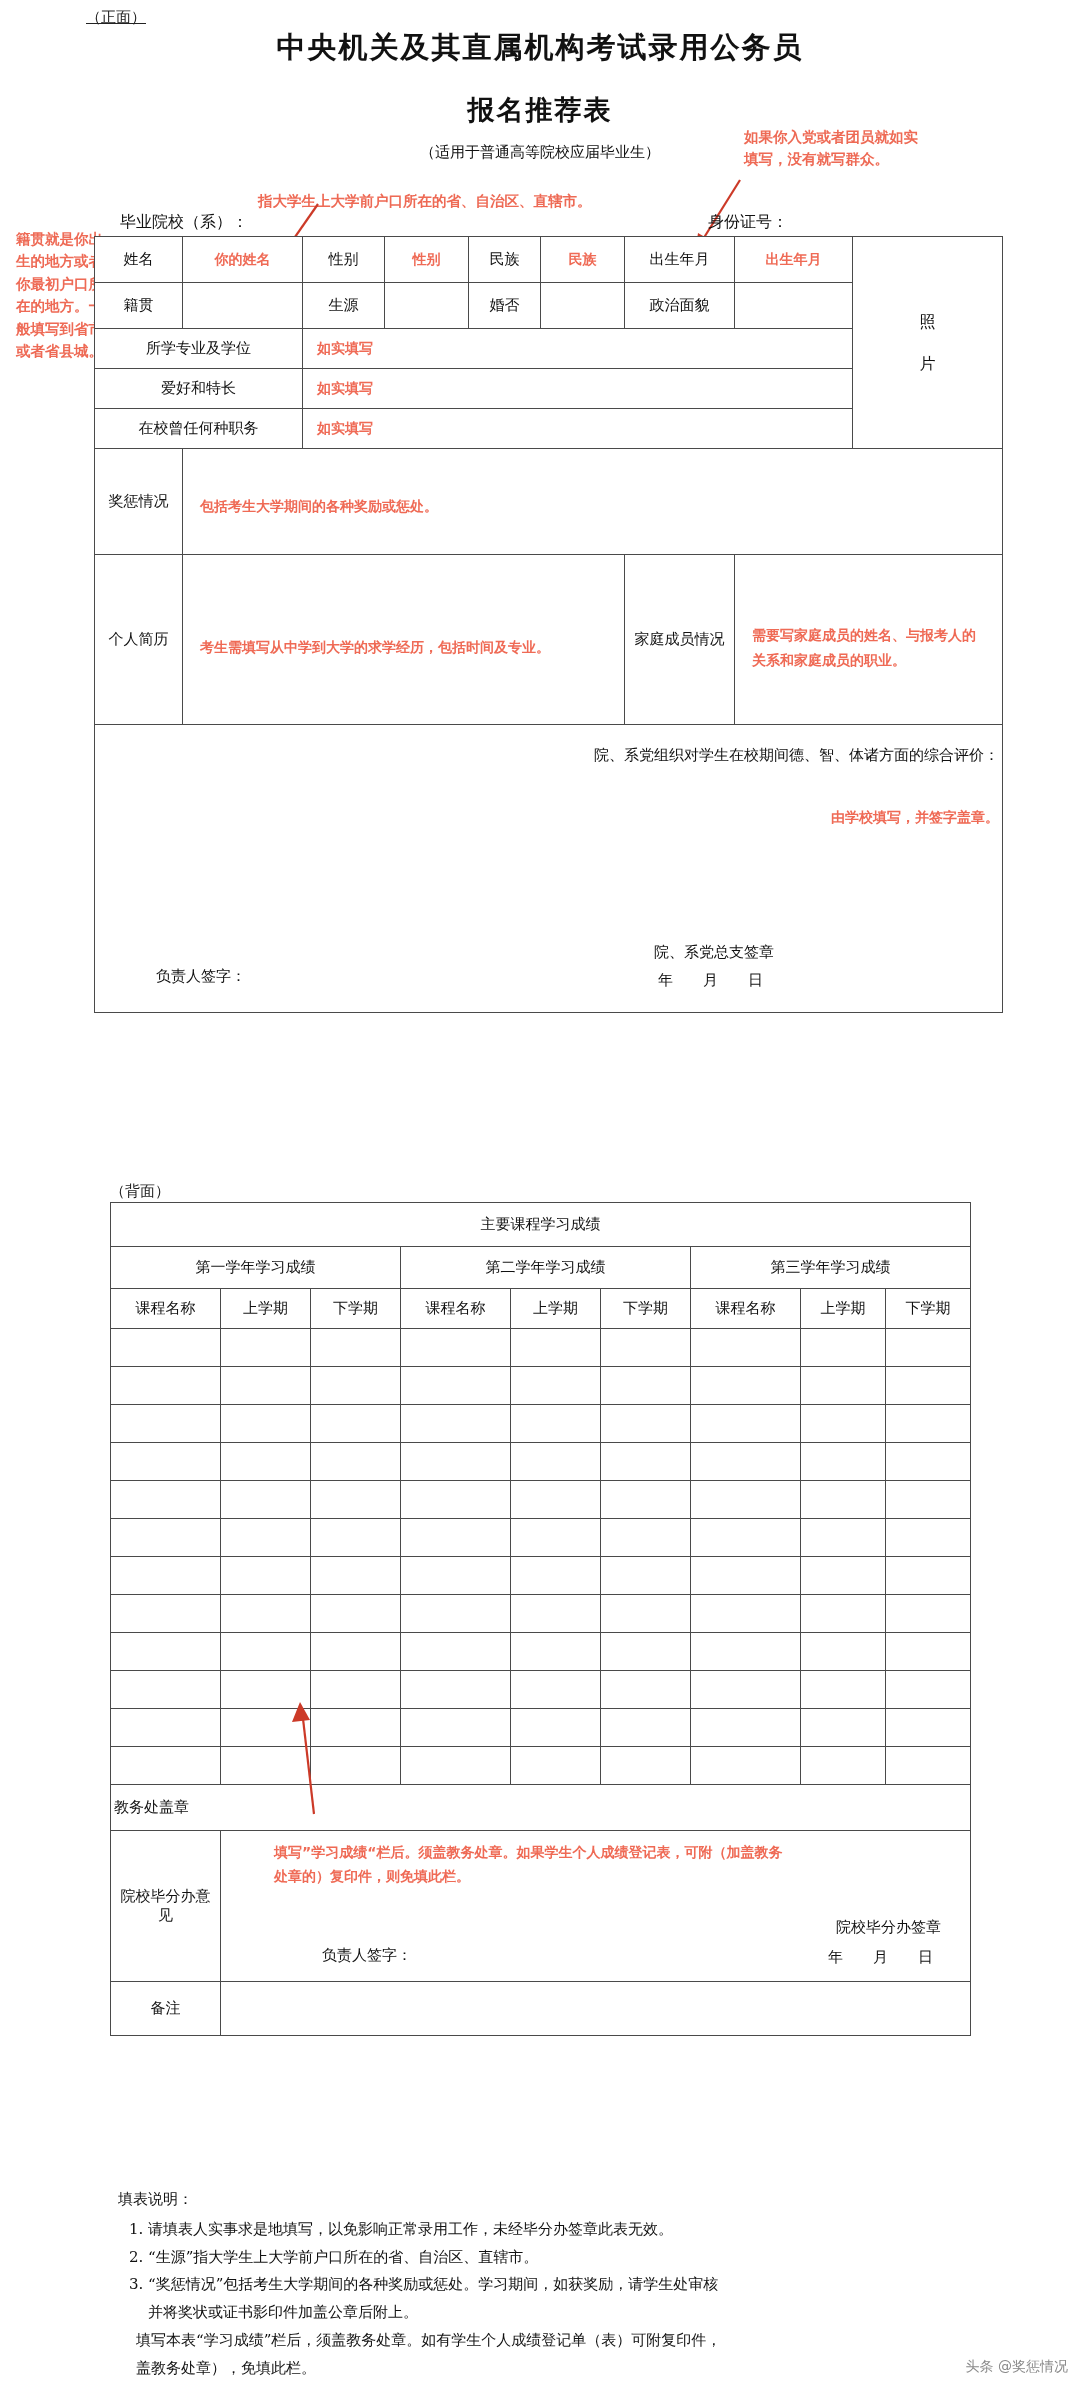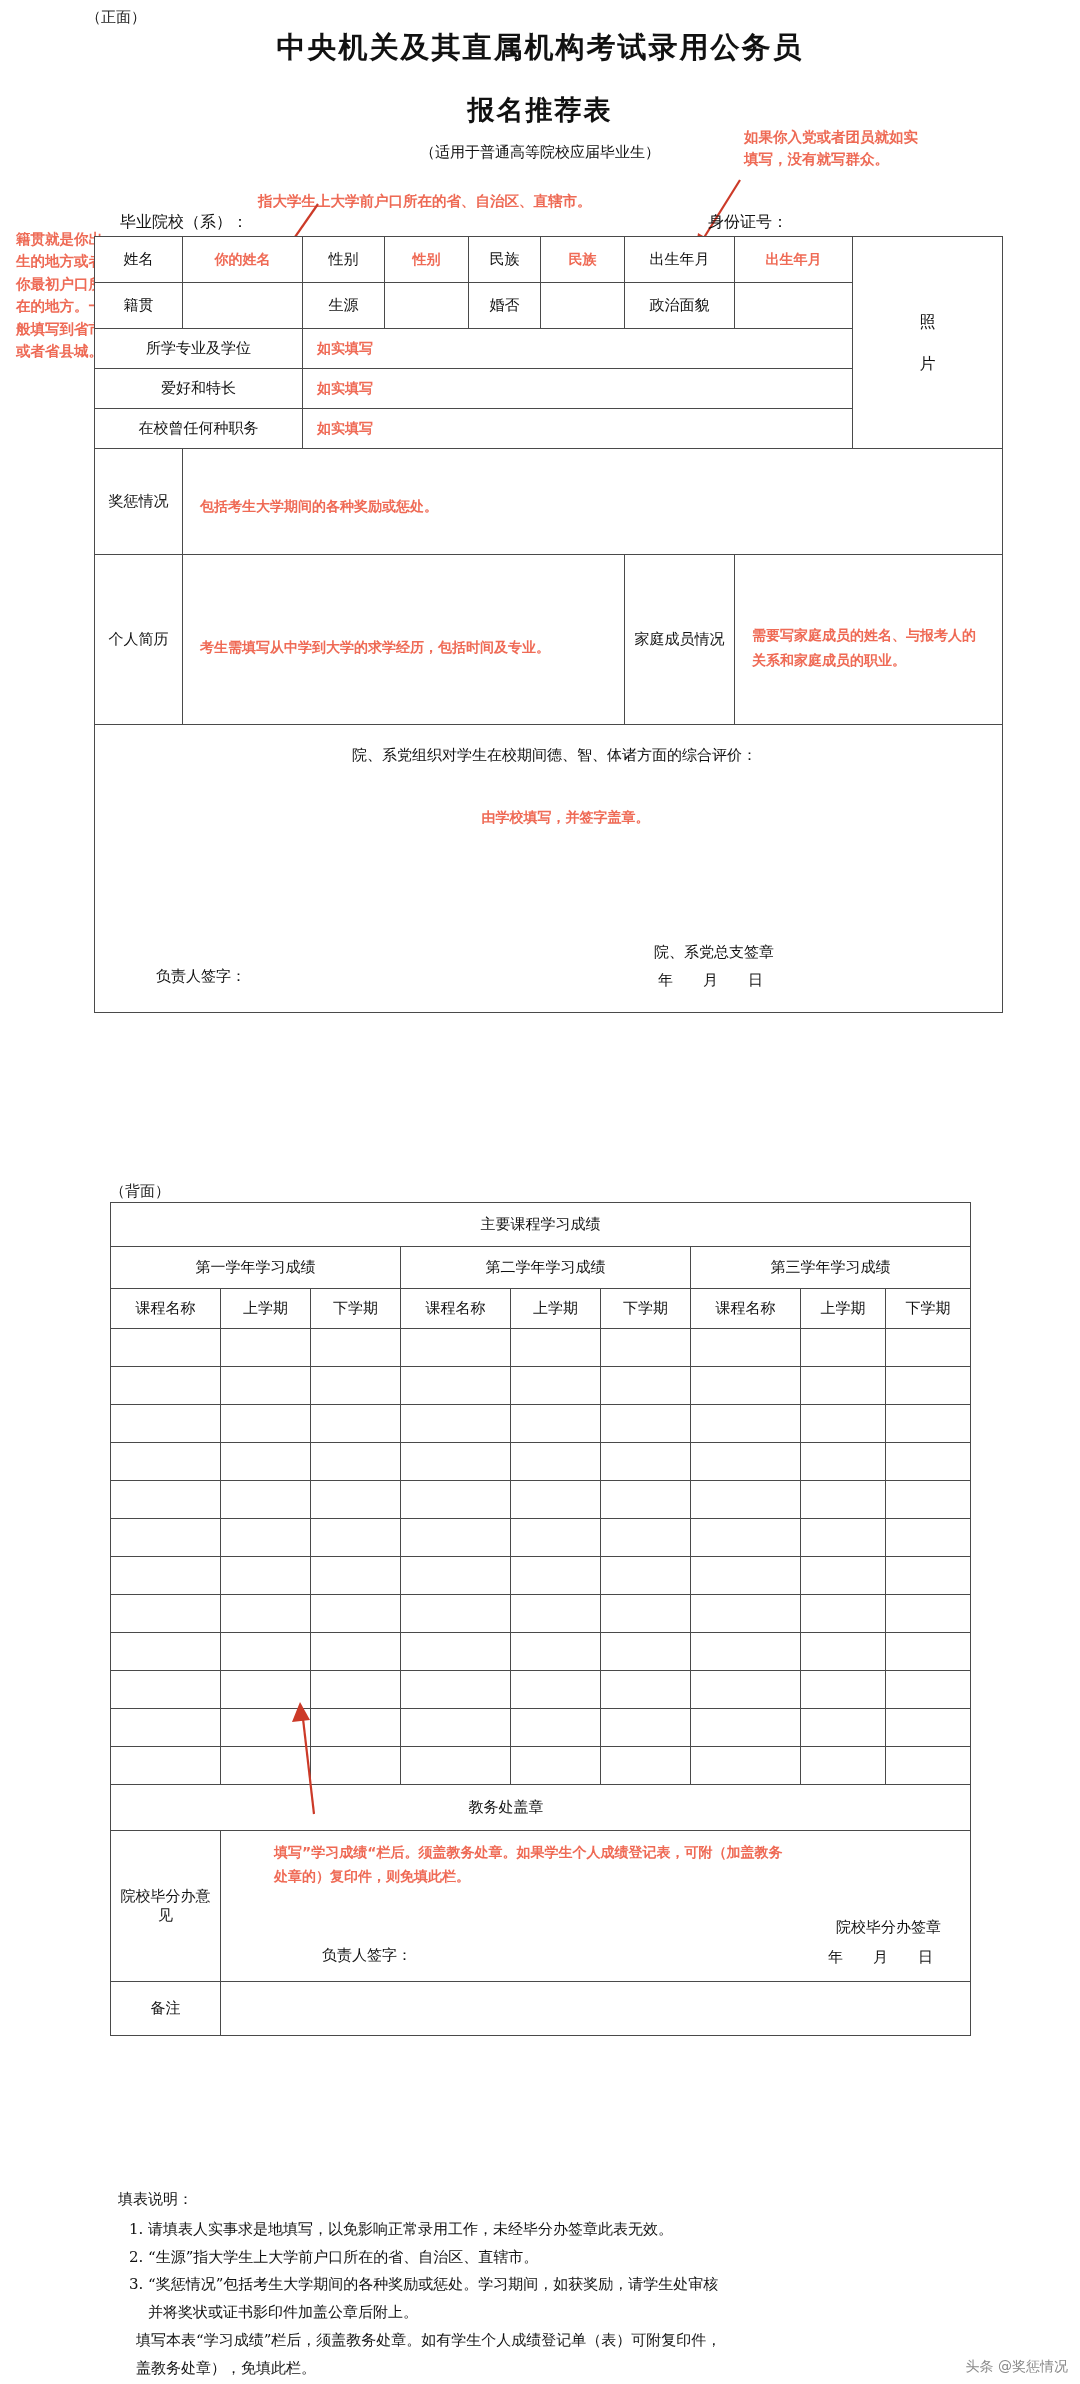--- a/index.html
+++ b/index.html
@@ -131,21 +131,21 @@
     position:absolute; right:12px; bottom:8px;
     font-family:"DejaVu Sans", sans-serif;
     font-size:14px; color:#8a8a8a;
   }
 </style>
 </head>
 <body>
 
 <div class="page">
 
-  <div class="side-label" style="left:86px; top:8px;">（正面）</div>
+  <div class="side-label" style="left:86px; top:8px;text-decoration:underline;">（正面）</div>
 
   <div class="doc-title">中央机关及其直属机构考试录用公务员</div>
   <div class="doc-title2">报名推荐表</div>
   <div class="doc-sub">（适用于普通高等院校应届毕业生）</div>
 
   <div class="annot" style="left:744px; top:126px; width:180px;">如果你入党或者团员就如实填写，没有就写群众。</div>
 
   <div class="annot" style="left:16px; top:228px; width:100px;">籍贯就是你出生的地方或者你最初户口所在的地方。一般填写到省市或者省县城。</div>
 
   <div class="annot" style="left:258px; top:190px; width:440px; font-size:14.5px;">指大学生上大学前户口所在的省、自治区、直辖市。</div>
@@ -237,21 +237,21 @@
         <td colspan="5" class="tall">
           <span class="blocknote">考生需填写从中学到大学的求学经历，包括时间及专业。</span>
         </td>
         <td class="vert">家庭成员情况</td>
         <td colspan="2" class="tall">
           <span class="blocknote">需要写家庭成员的姓名、与报考人的关系和家庭成员的职业。</span>
         </td>
       </tr>
 
       <tr>
-        <td colspan="9" class="tall" style="height:288px; text-align:center;">
+        <td colspan="9" class="tall" style="height:288px; text-align:right;">
           <div style="padding:8px 0 0 12px; font-family:'DejaVu Serif',serif; font-size:15px;">院、系党组织对学生在校期间德、智、体诸方面的综合评价：</div>
           <div style="padding:44px 0 0 34px; color:#ef6a55; font-family:'DejaVu Sans',sans-serif; font-weight:bold; font-size:14px;">由学校填写，并签字盖章。</div>
           <div style="position:relative; margin-top:112px; height:60px;">
             <span class="sign-line" style="position:absolute; left:58px; top:28px;">负责人签字：</span>
             <span class="sign-line" style="position:absolute; left:556px; top:4px;">院、系党总支签章</span>
             <span class="sign-line" style="position:absolute; left:560px; top:32px;">年　　月　　日</span>
           </div>
         </td>
       </tr>
     </tbody>
@@ -421,21 +421,21 @@
           <td style="height:38px"></td>
           <td style="height:38px"></td>
           <td style="height:38px"></td>
           <td style="height:38px"></td>
           <td style="height:38px"></td>
           <td style="height:38px"></td>
         </tr>
       </tbody>
       <tbody>
         <tr>
-        <td colspan="9" style="height:46px; text-align:center; padding-right:72px;margin-top:18px;">教务处盖章</td>
+        <td colspan="9" style="height:46px; text-align:left; padding-right:72px;margin-top:18px;">教务处盖章</td>
       </tr>
       <tr>
         <td class="vert" style="height:150px">院校毕分办意见</td>
         <td colspan="8" class="tall">
           <div style="position:relative; height:146px;">
             <div style="color:#ef6a55; font-family:'DejaVu Sans',sans-serif; font-weight:bold; font-size:14px; line-height:1.7; text-align:left; padding:8px 180px 0 50px;">填写”学习成绩“栏后。须盖教务处章。如果学生个人成绩登记表，可附（加盖教务处章的）复印件，则免填此栏。</div>
             <span class="sign-line" style="position:absolute; left:98px; bottom:14px;">负责人签字：</span>
             <span class="sign-line" style="position:absolute; right:26px; bottom:42px;">院校毕分办签章</span>
             <span class="sign-line" style="position:absolute; right:34px; bottom:12px;">年　　月　　日</span>
           </div>

